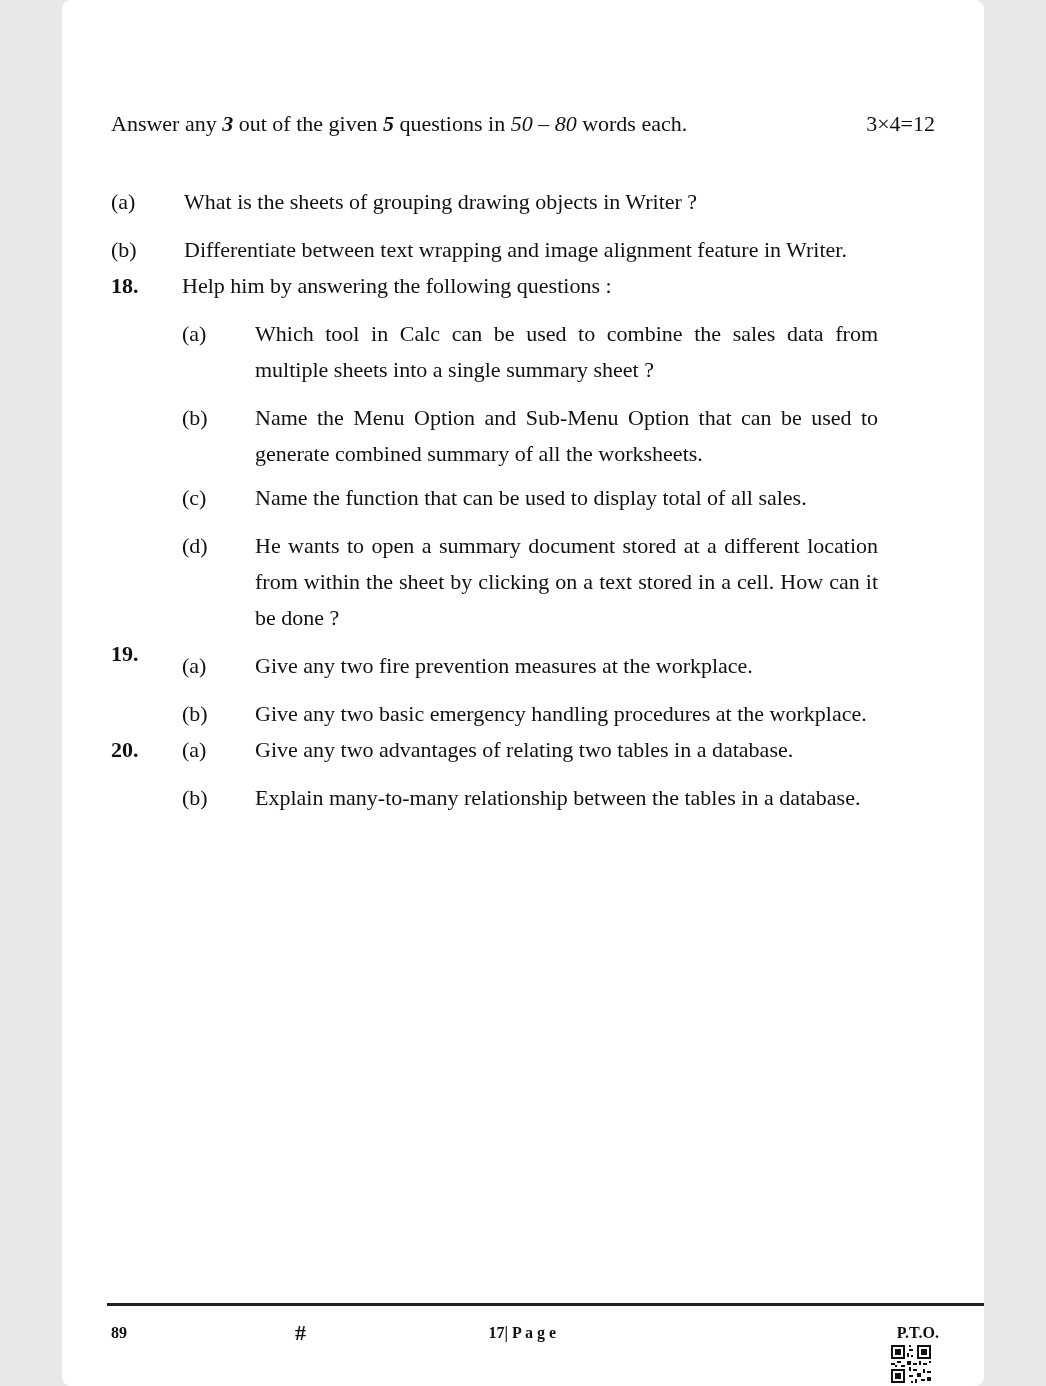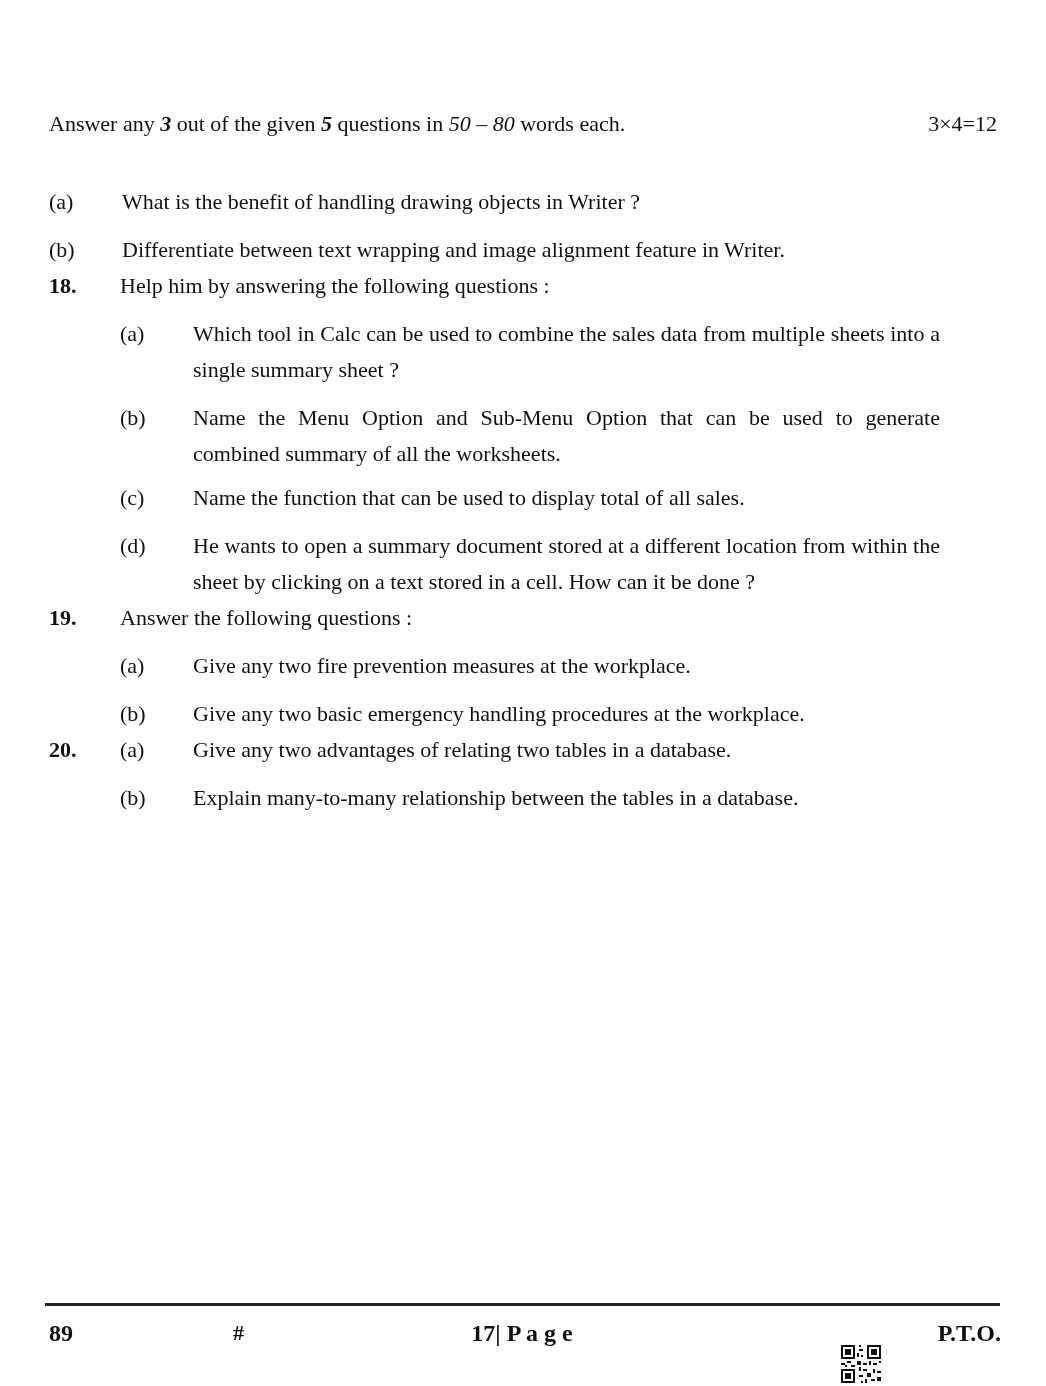--- a/index.html
+++ b/index.html
@@ -2,31 +2,32 @@
 <html><head>
 <meta charset="utf-8">
 <style>
   html, body {
     margin: 0;
     padding: 0;
     background: #e8e8e8;
   }
   .page {
     position: relative;
-    width: 1046px;
+    width: 922px;
     height: 1386px;
     margin: 0 auto;
     background: #ffffff;
     color: #111111;
     font-family: "Liberation Serif", "DejaVu Serif", serif;
     font-size: 22px;
     line-height: 36px;
     box-sizing: border-box;
     padding: 106px 49px 0 49px;
     overflow: hidden;
+    border-radius: 9px;
   }
   
   .instruction-row {
     display: flex;
     justify-content: space-between;
     align-items: baseline;
   }
   .instruction-text .b {
     font-weight: bold;
     font-style: italic;
@@ -89,21 +90,21 @@
     top: 0;
     left: 45px;
     width: 955px;
     height: 3px;
     background: #222222;
   }
   .footer-item {
     position: absolute;
     top: 14px;
     font-weight: bold;
-    font-size: 24px;
+    font-size: 16px;
     line-height: 32px;
     white-space: pre;
   }
   .f-code  { left: 49px; }
   .f-hash  { left: 233px; font-size: 22px; }
   .f-page  { left: 50%; transform: translateX(-51%); text-align: center; }
   .f-qr    { left: 805px; top: 10px; }
   .f-pto   { right: 45px; }
 </style>
 </head>
@@ -113,21 +114,21 @@
 
   <div class="instruction-row">
     <div class="instruction-text"><span>Answer any </span><span class="b">3</span><span> out of the given </span><span class="b">5</span><span> questions in </span><span class="i">50 – 80</span><span> words each.</span></div>
     <div class="marks">3×4=12</div>
   </div>
 
   <section class="question first">
     <div class="q-body">
       <div class="subpart" style="margin-top:0">
         <div class="sub-label">(a)</div>
-        <div class="sub-text">What is the benefit of handling drawing objects in Writer ?</div>
+        <div class="sub-text">What is the sheets of grouping drawing objects in Writer ?</div>
       </div>
       <div class="subpart">
         <div class="sub-label">(b)</div>
         <div class="sub-text">Differentiate between text wrapping and image alignment feature in Writer.</div>
       </div>
     </div>
   </section>
 
   <section class="question">
     <div class="q-num">18.</div>
@@ -148,21 +149,20 @@
       <div class="subpart">
         <div class="sub-label">(d)</div>
         <div class="sub-text">He wants to open a summary document stored at a different location from within the sheet by clicking on a text stored in a cell. How can it be done ?</div>
       </div>
     </div>
   </section>
 
   <section class="question">
     <div class="q-num">19.</div>
     <div class="q-body">
-      <p class="intro-line2">Answer the following questions :</p>
       <div class="subpart">
         <div class="sub-label">(a)</div>
         <div class="sub-text">Give any two fire prevention measures at the workplace.</div>
       </div>
       <div class="subpart">
         <div class="sub-label">(b)</div>
         <div class="sub-text">Give any two basic emergency handling procedures at the workplace.</div>
       </div>
     </div>
   </section>

